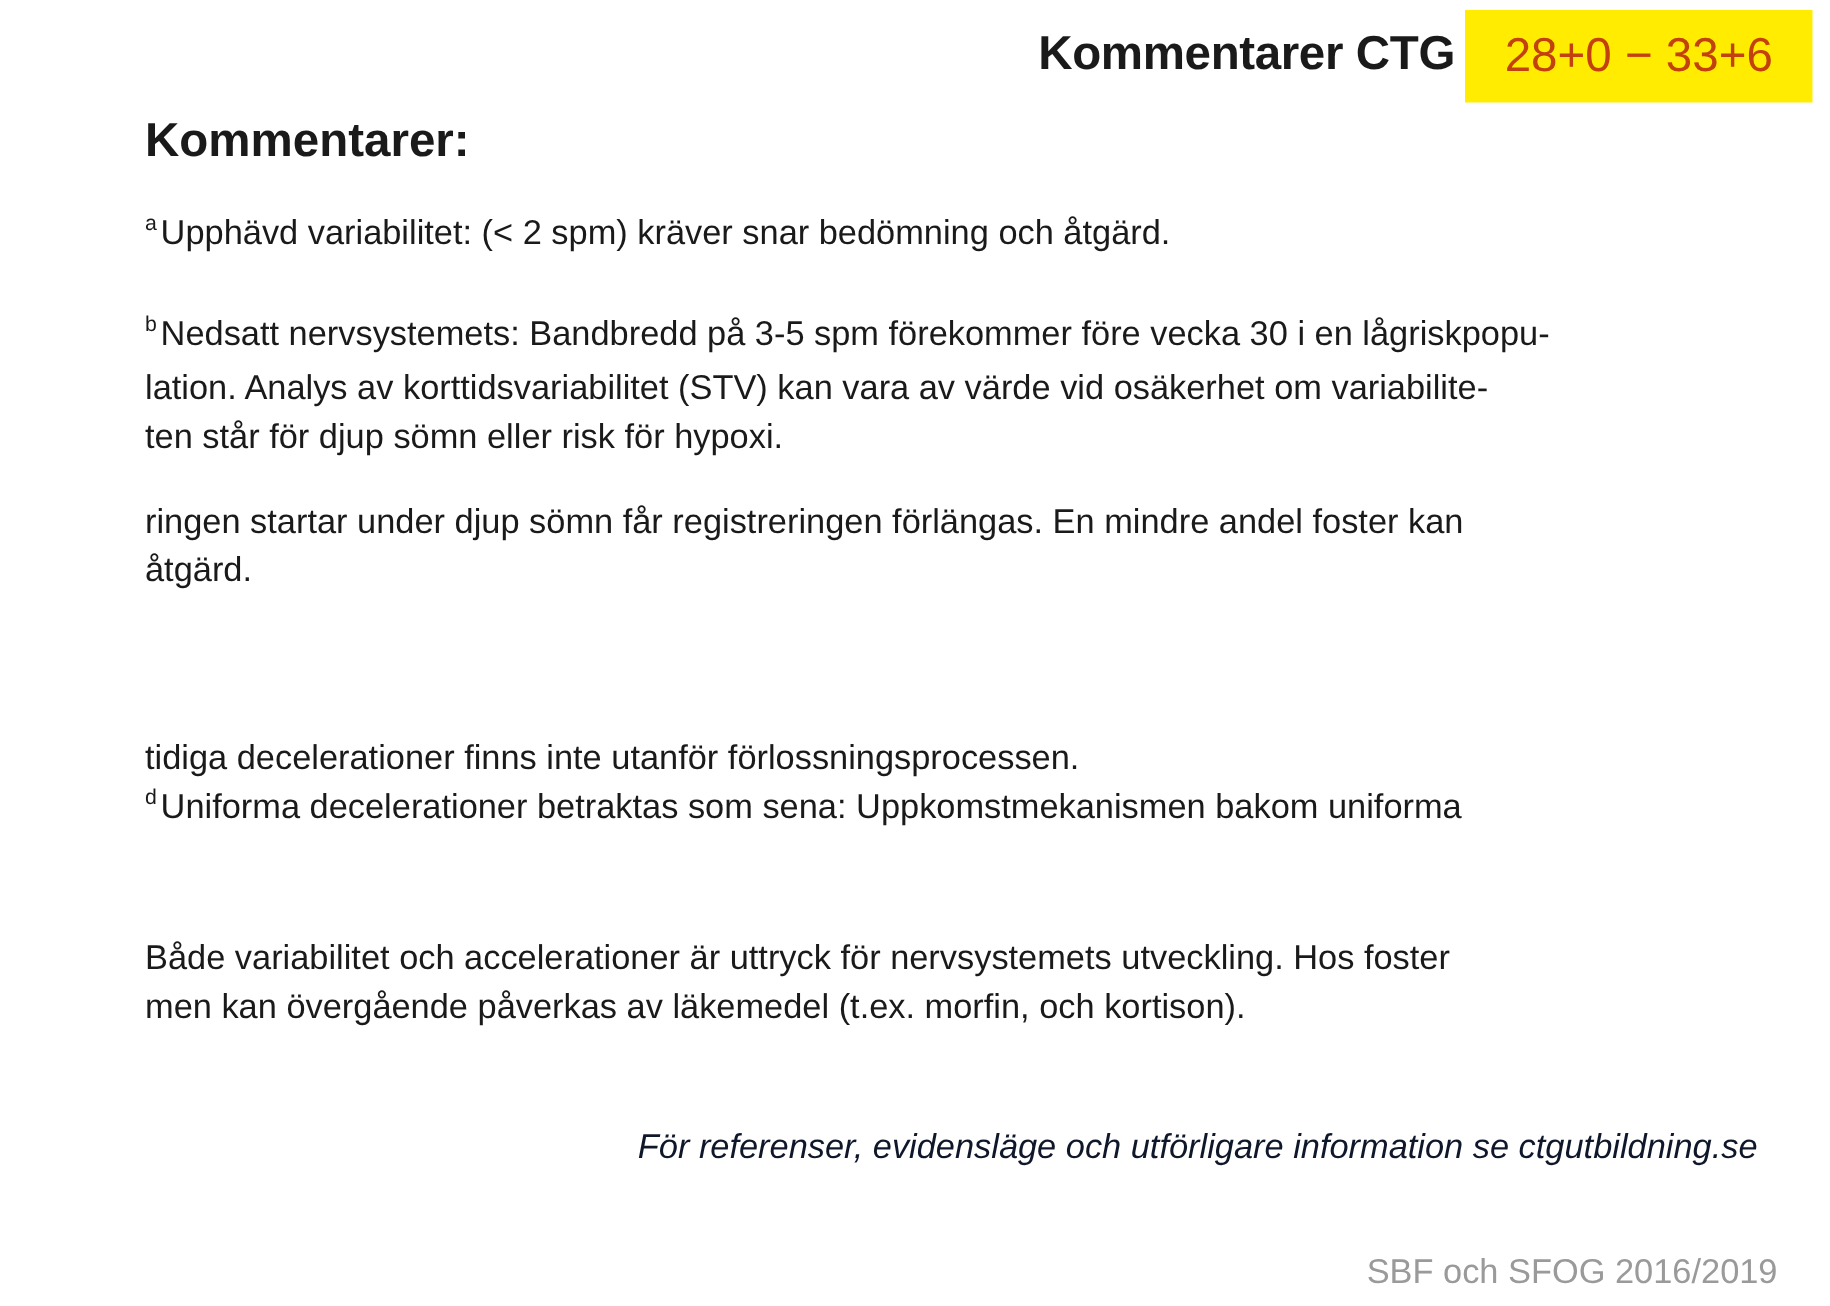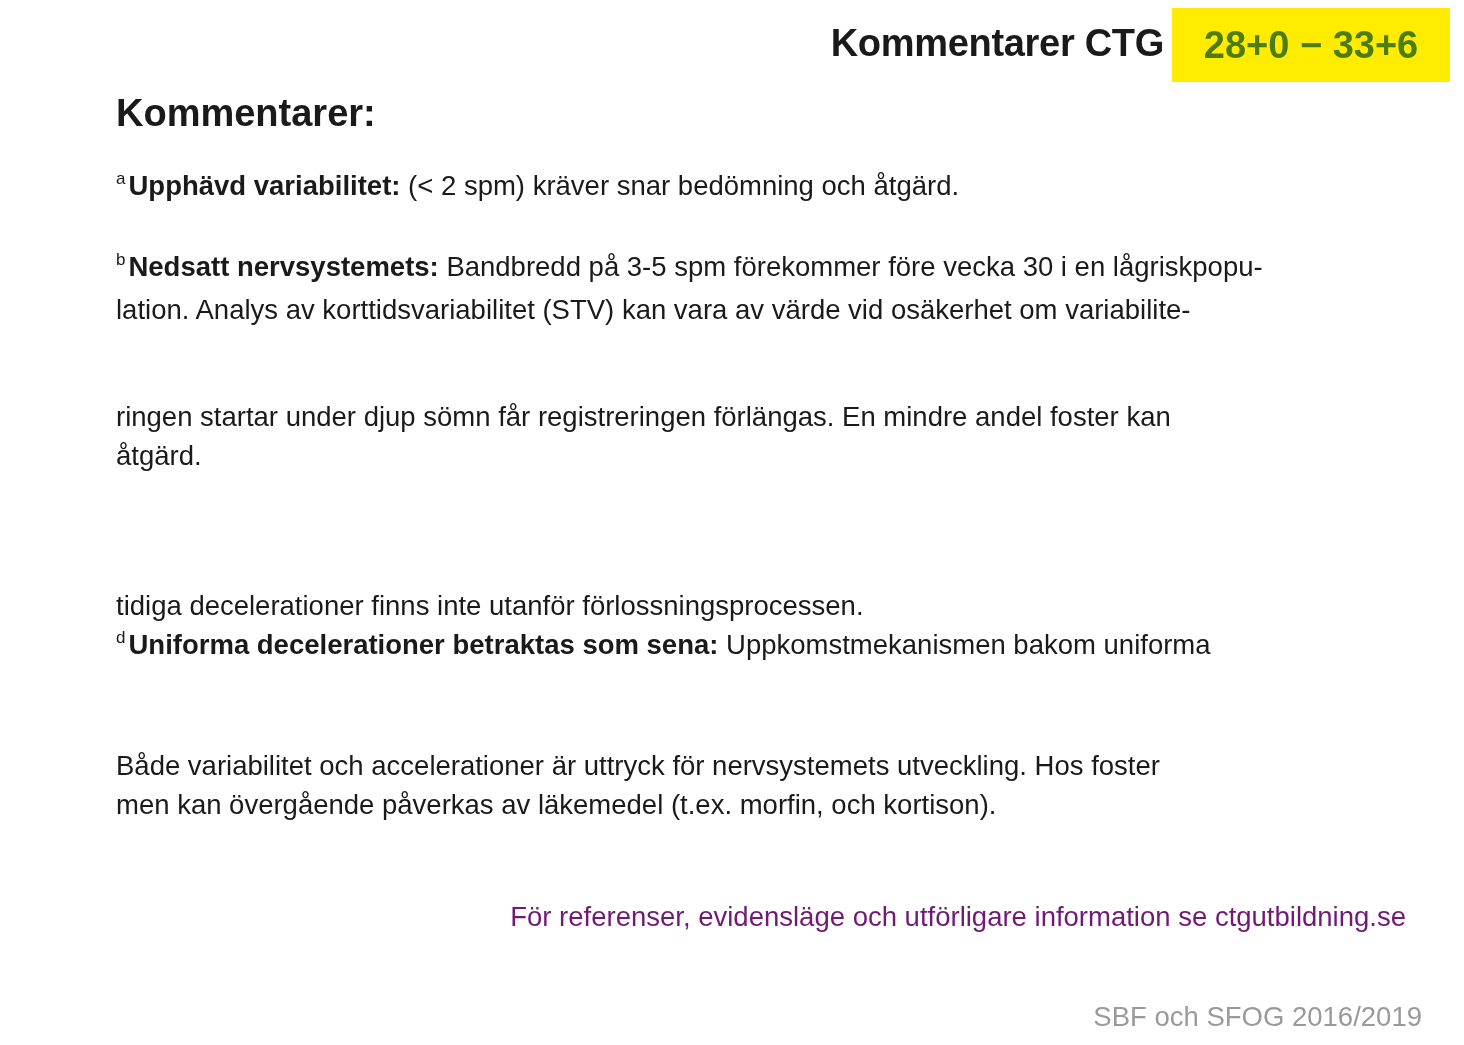--- a/index.html
+++ b/index.html
@@ -29,22 +29,22 @@
       position: absolute;
       left: 1172px;
       top: 8px;
       width: 278px;
       height: 74px;
       background: #ffec00;
       display: flex;
       align-items: center;
       justify-content: center;
       font-size: 38px;
-      font-weight: bold;
-      color: #4d7c0f;
+      font-weight: normal;
+      color: #c2410c;
       white-space: pre;
     }
     .section-heading {
       position: absolute;
       left: 116px;
       top: 92px;
       font-size: 38px;
       font-weight: bold;
       margin: 0;
       color: #1a1a1a;
@@ -58,33 +58,34 @@
       margin: 0;
       color: #1a1a1a;
     }
     .comment sup {
       font-size: 17px;
       vertical-align: 0;
       position: relative;
       top: -11px;
       margin-right: 3px;
     }
-    .comment b { font-weight: bold; }
+    .comment b { font-weight: normal; }
     .line { display: block; white-space: nowrap; }
     .c-a { top: 166px; }
     .c-b { top: 247px; }
     .c-c { top: 397px; }
     .c-d { top: 586px; }
     .summary { top: 746px; }
     .reference {
       position: absolute;
       right: 58px;
       top: 901px;
       font-size: 27.5px;
-      color: #701a75;
+      font-style: italic;
+      color: #0f172a;
       white-space: nowrap;
       margin-left: 40px;
     }
     .source {
       position: absolute;
       right: 42px;
       top: 1001px;
       font-size: 27.5px;
       color: #9a9a9a;
       white-space: nowrap;
@@ -98,20 +99,21 @@
 
 <h1 class="section-heading">Kommentarer:</h1>
 
 <p class="comment c-a">
   <span class="line"><sup>a</sup><b>Upphävd variabilitet:</b><span> (&lt; 2 spm) kräver snar bedömning och åtgärd.</span></span>
 </p>
 
 <p class="comment c-b">
   <span class="line"><sup>b</sup><b>Nedsatt nervsystemets:</b><span> Bandbredd på 3-5 spm förekommer före vecka 30 i en lågriskpopu-</span></span>
   <span class="line">lation. Analys av korttidsvariabilitet (STV) kan vara av värde vid osäkerhet om variabilite-</span>
+  <span class="line">ten står för djup sömn eller risk för hypoxi.</span>
 </p>
 
 <p class="comment c-c">
   <span class="line">ringen startar under djup sömn får registreringen förlängas. En mindre andel foster kan</span>
   <span class="line">åtgärd.</span>
 </p>
 
 <p class="comment c-d">
   <span class="line">tidiga decelerationer finns inte utanför förlossningsprocessen.</span>
   <span class="line"><sup>d</sup><b>Uniforma decelerationer betraktas som sena:</b><span> Uppkomstmekanismen bakom uniforma</span></span>

